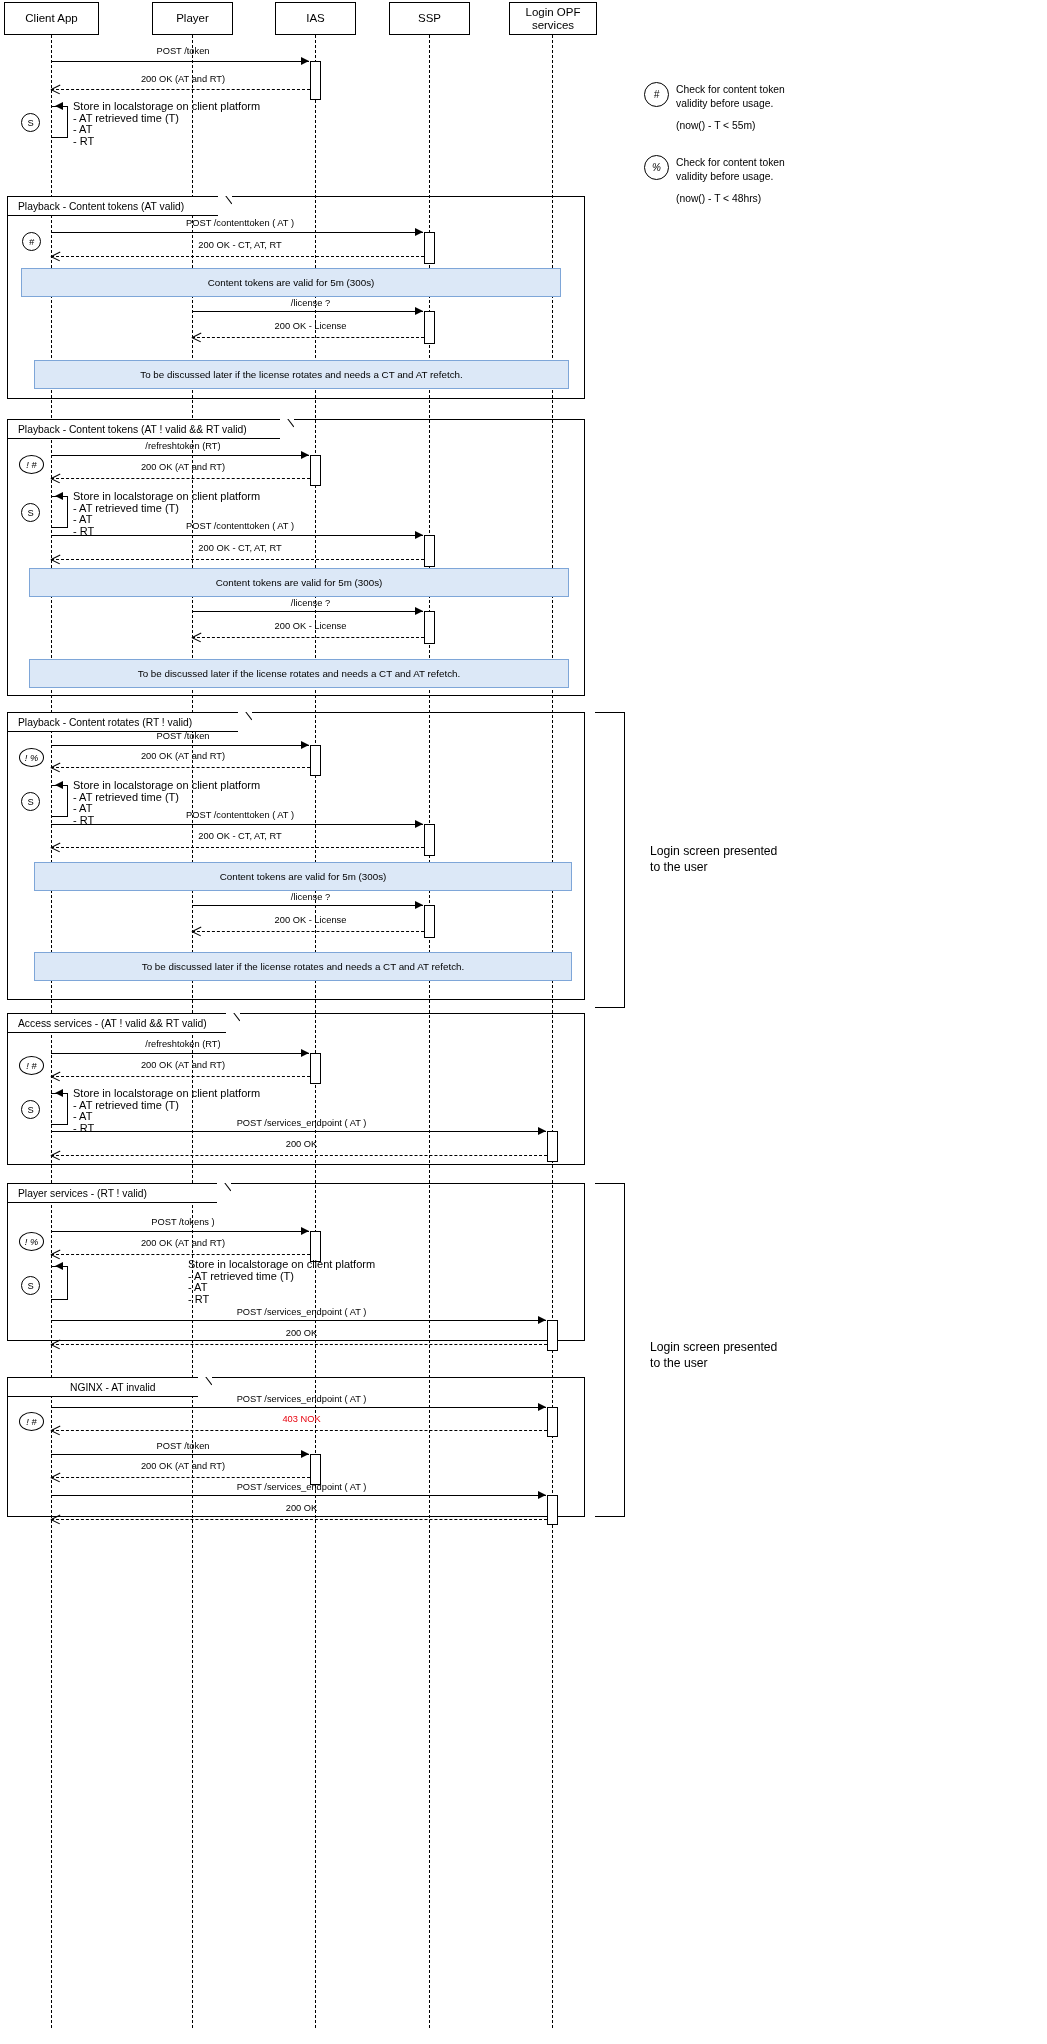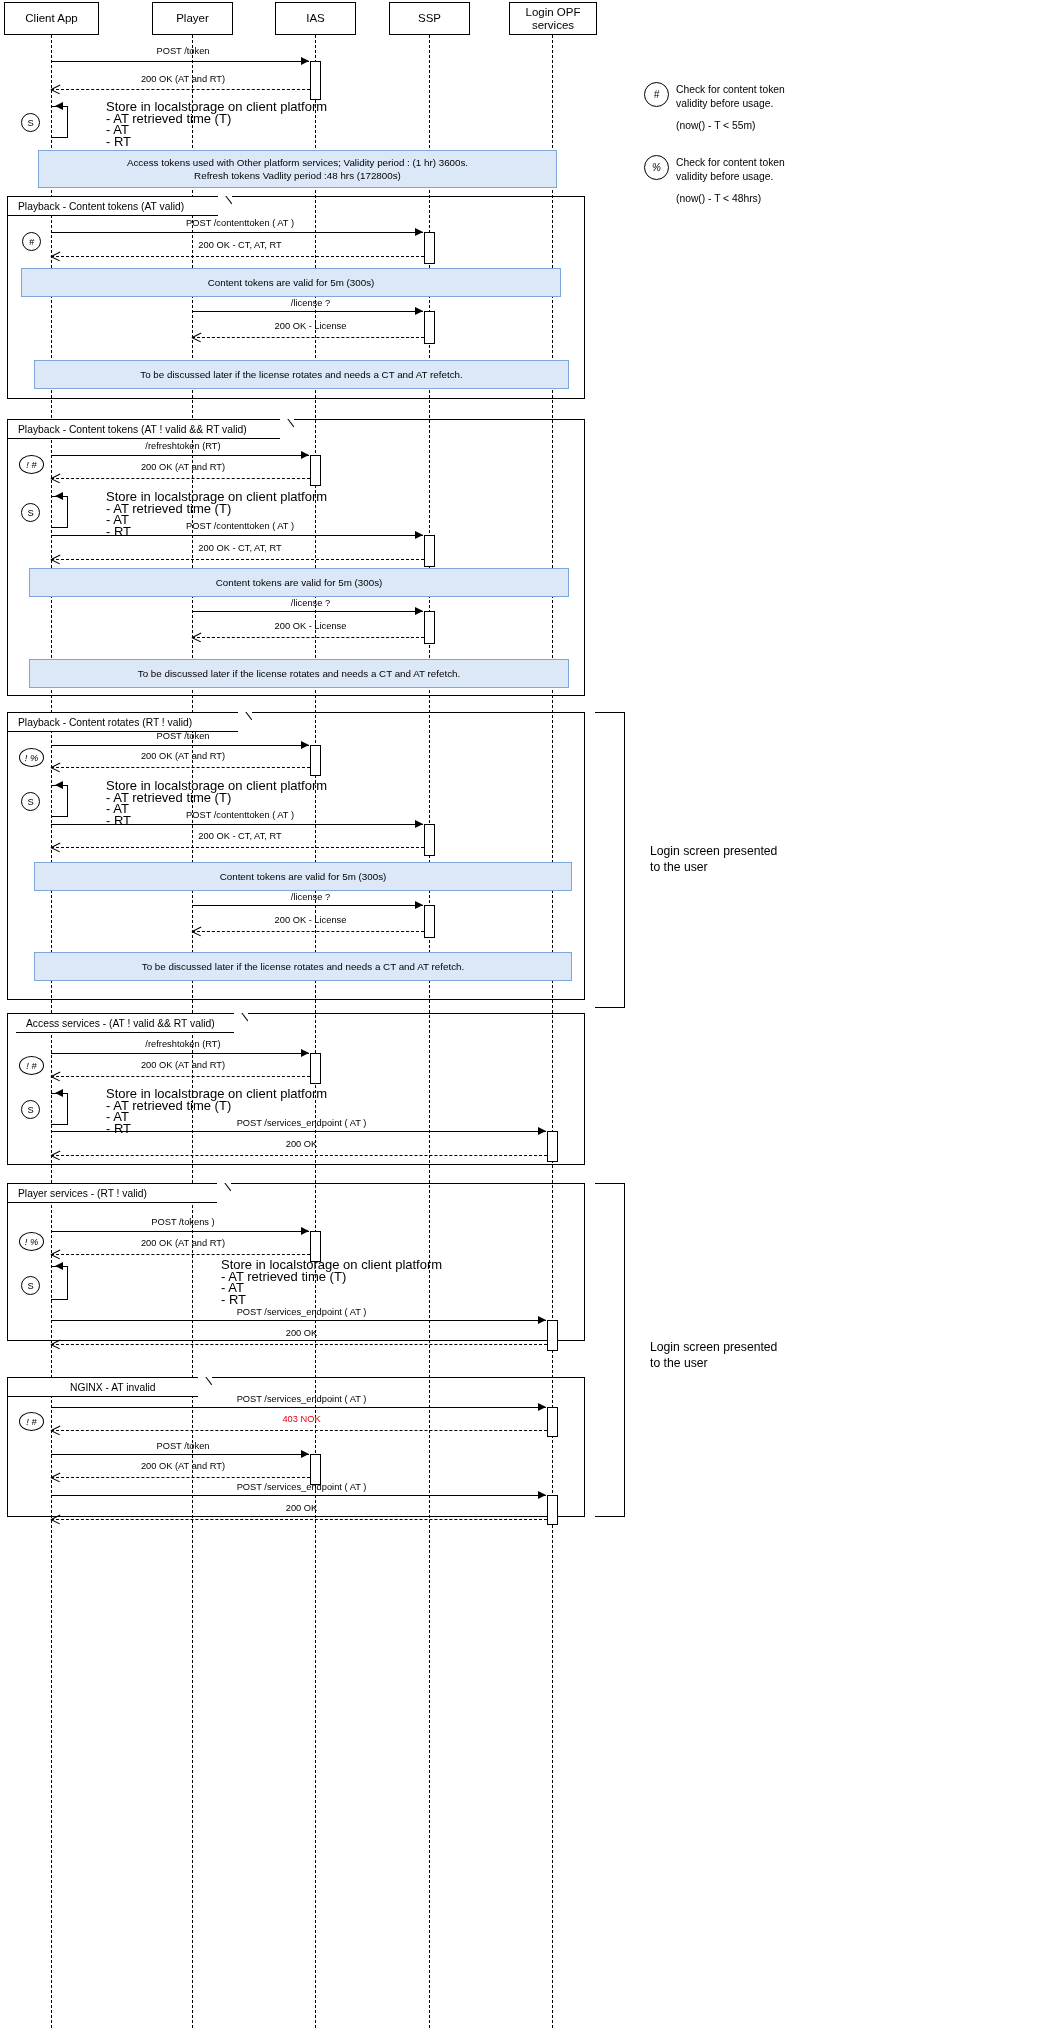--- a/index.html
+++ b/index.html
@@ -103,25 +103,24 @@
     position: absolute;
     z-index: 3;
     box-sizing: border-box;
     border-top: 1.1px solid #000;
     border-right: 1.1px solid #000;
     border-bottom: 1.1px solid #000;
     border-left: none;
   }
   .self-note {
     position: absolute;
-    font-size: 13px;
+    font-size: 11px;
     line-height: 11.6px;
     white-space: nowrap;
     z-index: 5;
-    margin-left: 33px;
   }
 
   
   .fragment {
     position: absolute;
     border: 1px solid #000;
     box-sizing: border-box;
     background: transparent;
     z-index: 2;
   }
@@ -291,24 +290,20 @@
   </div>
   <div class="selfmsg" style="left:51px; top:106px; width:17px; height:32px;"></div>
   <div class="arrowhead-r" style="left:55px; top:102px; transform:rotate(180deg);"></div>
   <div class="self-note" style="left:73px; top:101px;">
     <div>Store in localstorage on client platform</div>
     <div>- AT retrieved time (T)</div>
     <div>- AT</div>
     <div>- RT</div>
   </div>
 
-  <div class="note" style="left:38px; top:150px; width:519px; height:38px; flex-direction:column;">
-    <div>Access tokens used with Other platform services; Validity period : (1 hr) 3600s.</div>
-    <div>Refresh tokens Vadlity period :48 hrs (172800s)</div>
-  </div>
 
   <div class="fragment" style="left:7px; top:196px; width:578px; height:203px;"></div>
   <div class="fragment-tab" style="left:8px; top:197px; width:224px;">
     <span class="tab-label">Playback - Content tokens (AT valid)</span>
     <span class="tab-corner"></span>
   </div>
 
   <div class="marker" style="left:22px; top:232px; width:19px; height:19px;">
     <span>#</span>
   </div>
@@ -432,21 +427,21 @@
   <div class="msg solid" style="left:192px; top:905px; width:231px;"></div>
   <div class="arrowhead-r" style="left:415px; top:901px;"></div>
 
   <div class="msg-label" style="left:192px; top:915px; width:237px;">200 OK - License</div>
   <div class="msg dashed" style="left:192px; top:931px; width:232px;"></div>
   <div class="arrowhead-open" style="left:192px; top:927px;"></div>
 
   <div class="note" style="left:34px; top:952px; width:538px; height:29px;">To be discussed later if the license rotates and needs a CT and AT refetch.</div>
 
   <div class="fragment" style="left:7px; top:1013px; width:578px; height:152px;"></div>
-  <div class="fragment-tab" style="left:16px; top:1014px; width:232px;">
+  <div class="fragment-tab" style="left:8px; top:1014px; width:232px;">
     <span class="tab-label">Access services - (AT ! valid &amp;&amp; RT valid)</span>
     <span class="tab-corner"></span>
   </div>
 
   <div class="marker" style="left:19px; top:1056px; width:25px; height:19px;">
     <span>! #</span>
   </div>
   <div class="activation" style="left:310px; top:1053px; height:31px;"></div>
   <div class="msg-label" style="left:51px; top:1039px; width:264px;">/refreshtoken (RT)</div>
   <div class="msg solid" style="left:51px; top:1053px; width:258px;"></div>

